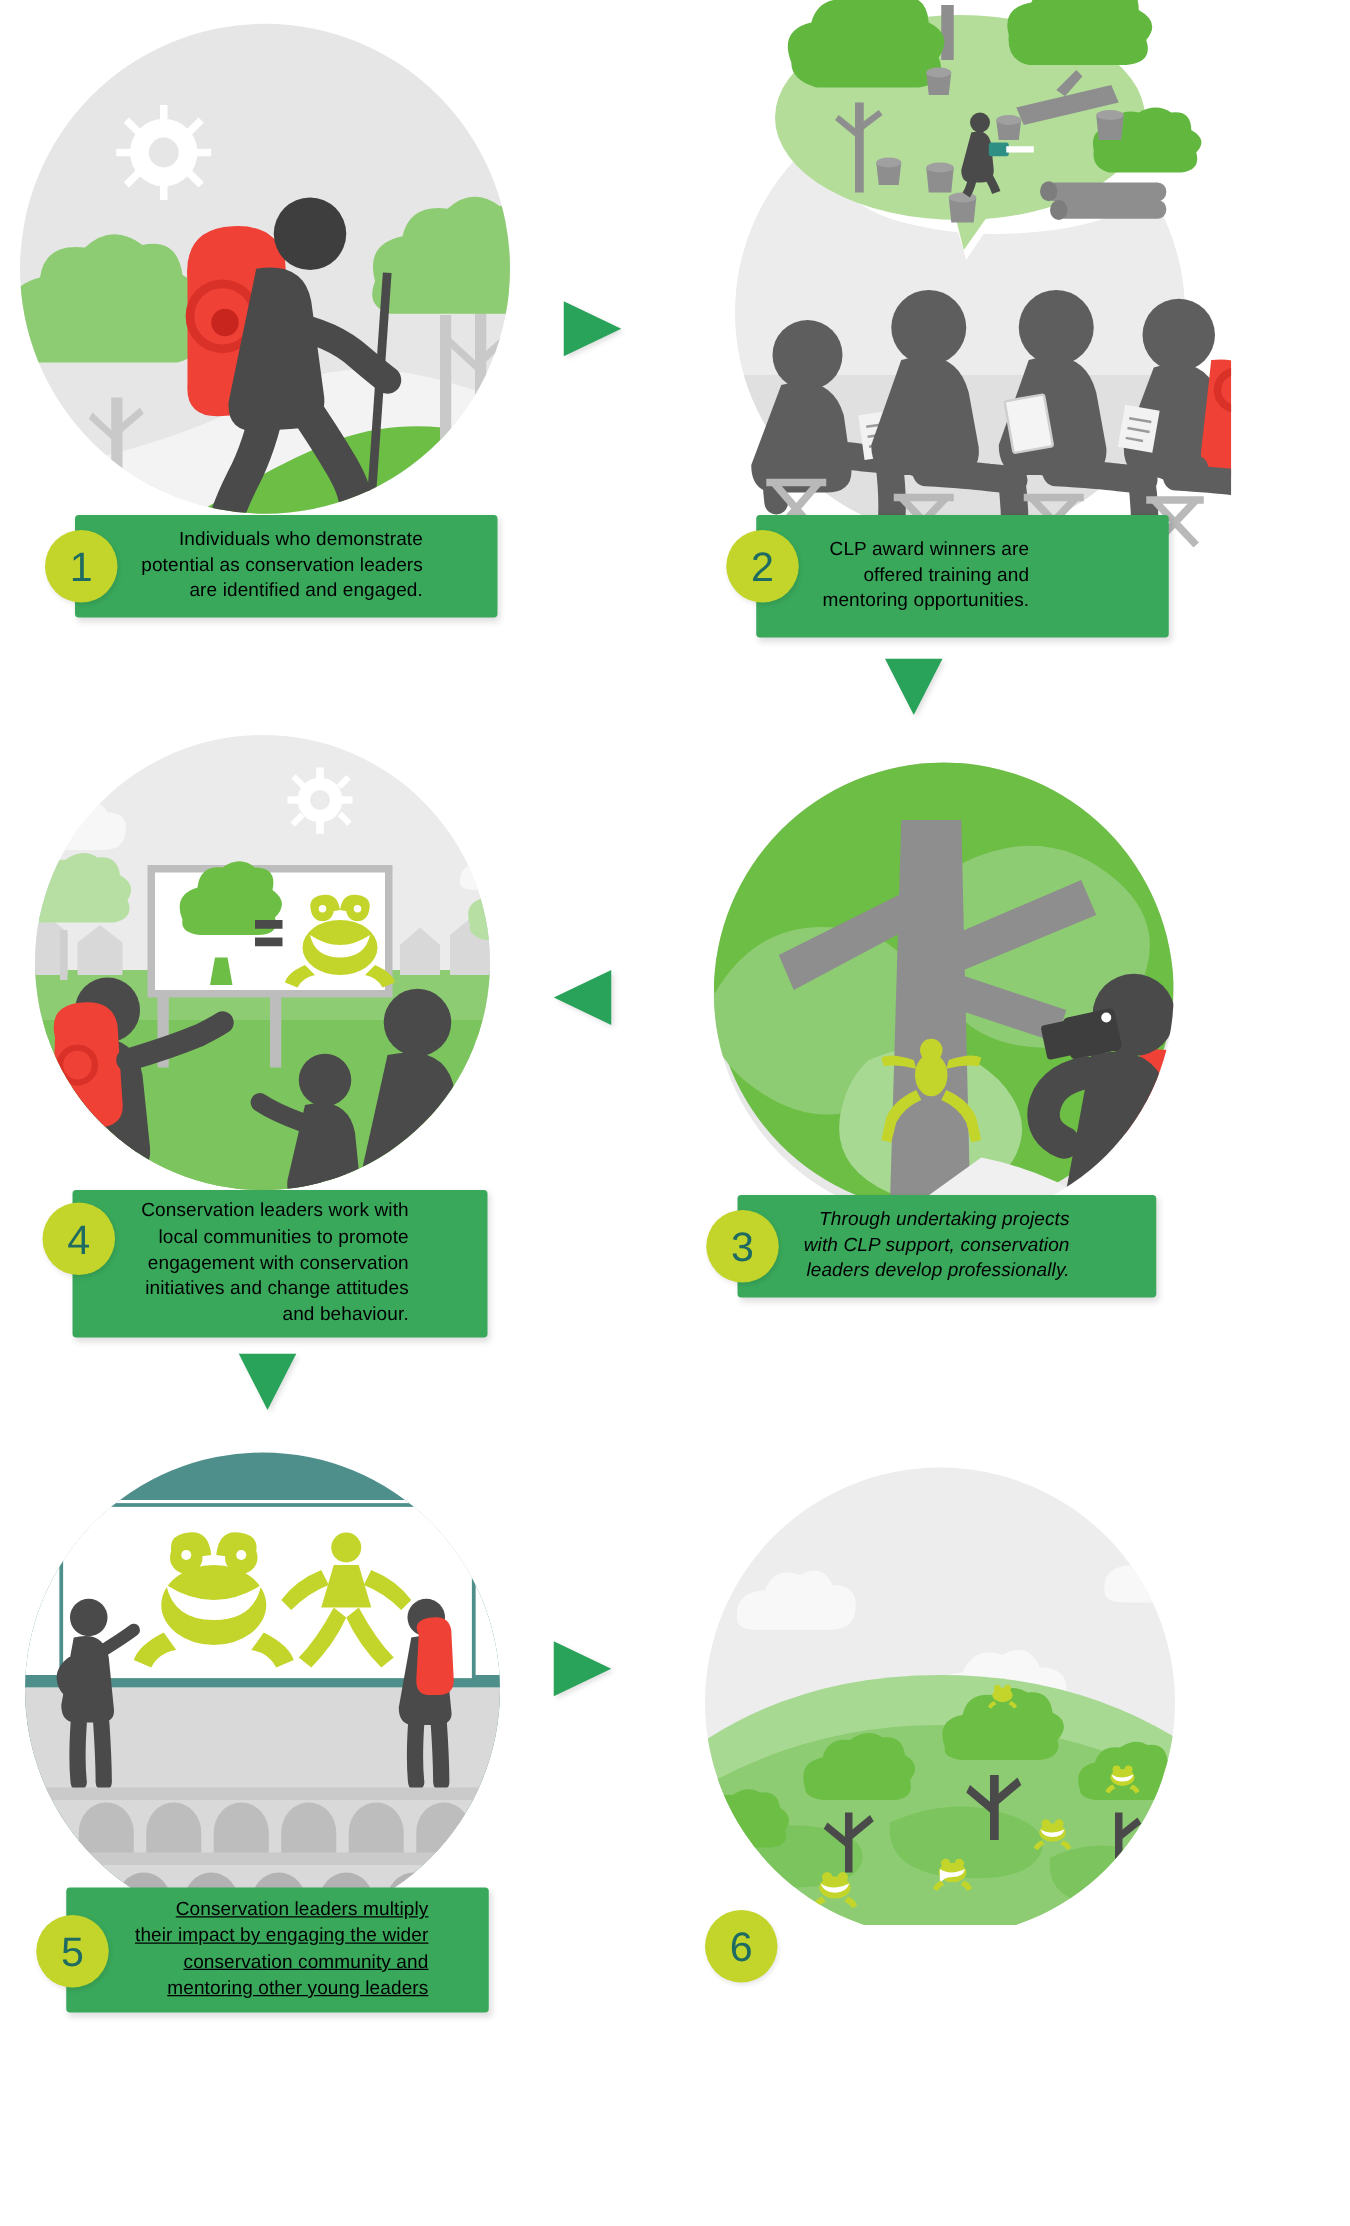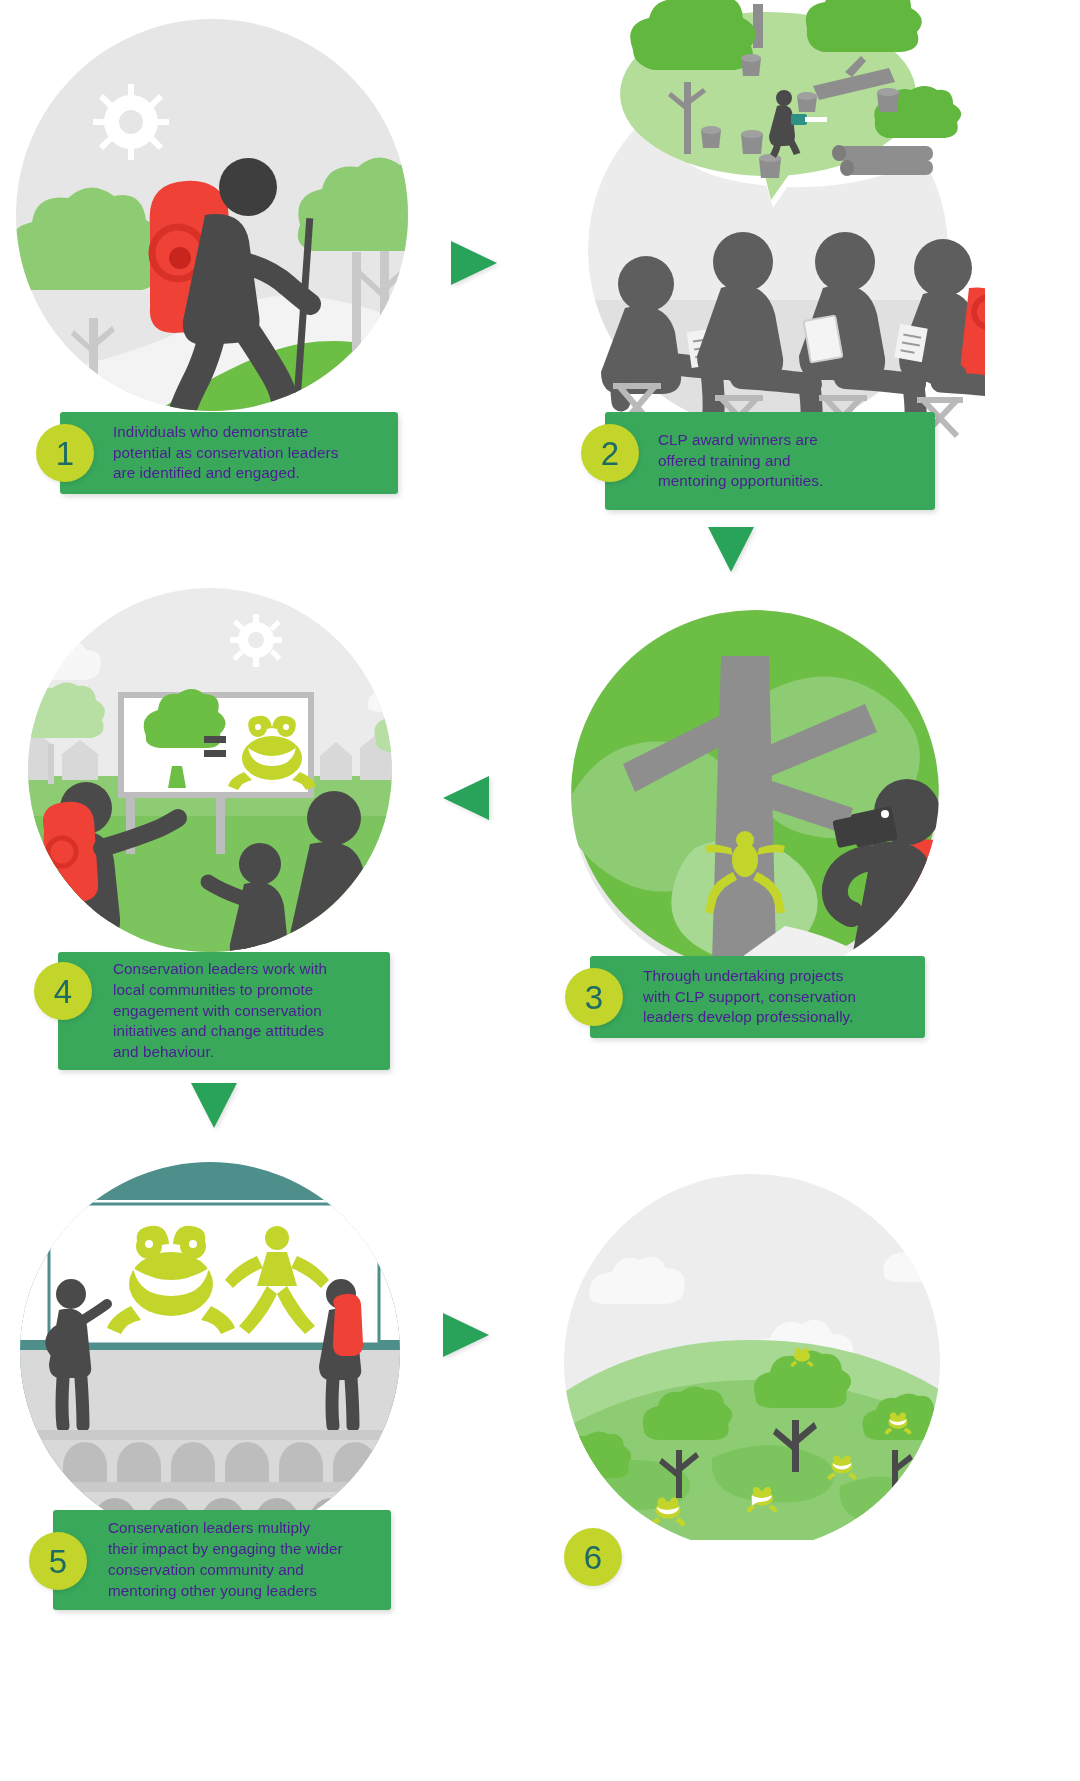--- a/index.html
+++ b/index.html
@@ -16,22 +16,22 @@
   .scene{position:absolute;left:0;top:0;overflow:hidden;}
   .scene svg{display:block;}
 
   
   .caption{
     position:absolute;background:#39a85b;border-radius:3px;
     box-shadow:2px 3px 5px rgba(0,0,0,.13);
     display:flex;align-items:center;
   }
   .caption-text{
-    color:#4c1d95;font-size:15.2px;line-height:1.38;
-    font-weight:400;white-space:pre-line;letter-spacing:.1px;
+    color:#000000;font-size:15.2px;line-height:1.38;
+    font-weight:400;white-space:pre-line;letter-spacing:.1px;text-align:right;
   }
   .badge{
     position:absolute;border-radius:50%;background:#c3d52b;
     display:flex;align-items:center;justify-content:center;
     color:#1d6b63;font-size:33px;font-weight:400;line-height:1;
     box-shadow:1px 2px 4px rgba(0,0,0,.10);
   }
 
   
   .arrow{position:absolute;filter:drop-shadow(2px 2px 2px rgba(0,0,0,.12));}
@@ -344,21 +344,21 @@
             </g>
             <path d="M334 262 q-30 6 -34 30 q-2 18 16 26" stroke="#4a4a4a" stroke-width="26" fill="none" stroke-linecap="round"></path>
             <path d="M352 352 q-22 30 -10 52" stroke="#4a4a4a" stroke-width="30" fill="none" stroke-linecap="round"></path>
             <path d="M382 356 q6 32 26 44" stroke="#4a4a4a" stroke-width="30" fill="none" stroke-linecap="round"></path>
           </g>
         </g>
       </svg>
     </div>
 
     <div class="caption" style="left:55px;top:360px;width:335px;height:82px;">
-      <div class="caption-text" style="margin-left:53px;">Through undertaking projects
+      <div class="caption-text" style="margin-left:53px;font-style:italic;">Through undertaking projects
 with CLP support, conservation
 leaders develop professionally.</div>
     </div>
     <div class="badge" style="left:30px;top:372px;width:58px;height:58px;">
       <span>3</span>
     </div>
   </div>
 
   <div class="arrow" style="left:440px;top:773px;">
     <svg width="52" height="50" viewBox="0 0 52 50">
@@ -581,21 +581,21 @@
               <path d="M250 382 a22 24 0 0 1 44 0 l0 18 l-44 0 Z"></path>
               <path d="M304 382 a22 24 0 0 1 44 0 l0 18 l-44 0 Z"></path>
               <path d="M358 382 a22 24 0 0 1 44 0 l0 18 l-44 0 Z"></path>
             </g>
           </g>
         </g>
       </svg>
     </div>
 
     <div class="caption" style="left:48px;top:370px;width:338px;height:100px;">
-      <div class="caption-text" style="margin-left:55px;">Conservation leaders multiply
+      <div class="caption-text" style="margin-left:55px;text-decoration:underline;">Conservation leaders multiply
 their impact by engaging the wider
 conservation community and
 mentoring other young leaders</div>
     </div>
     <div class="badge" style="left:24px;top:392px;width:58px;height:58px;">
       <span>5</span>
     </div>
   </div>
 
   <div class="arrow" style="left:440px;top:1310px;">

